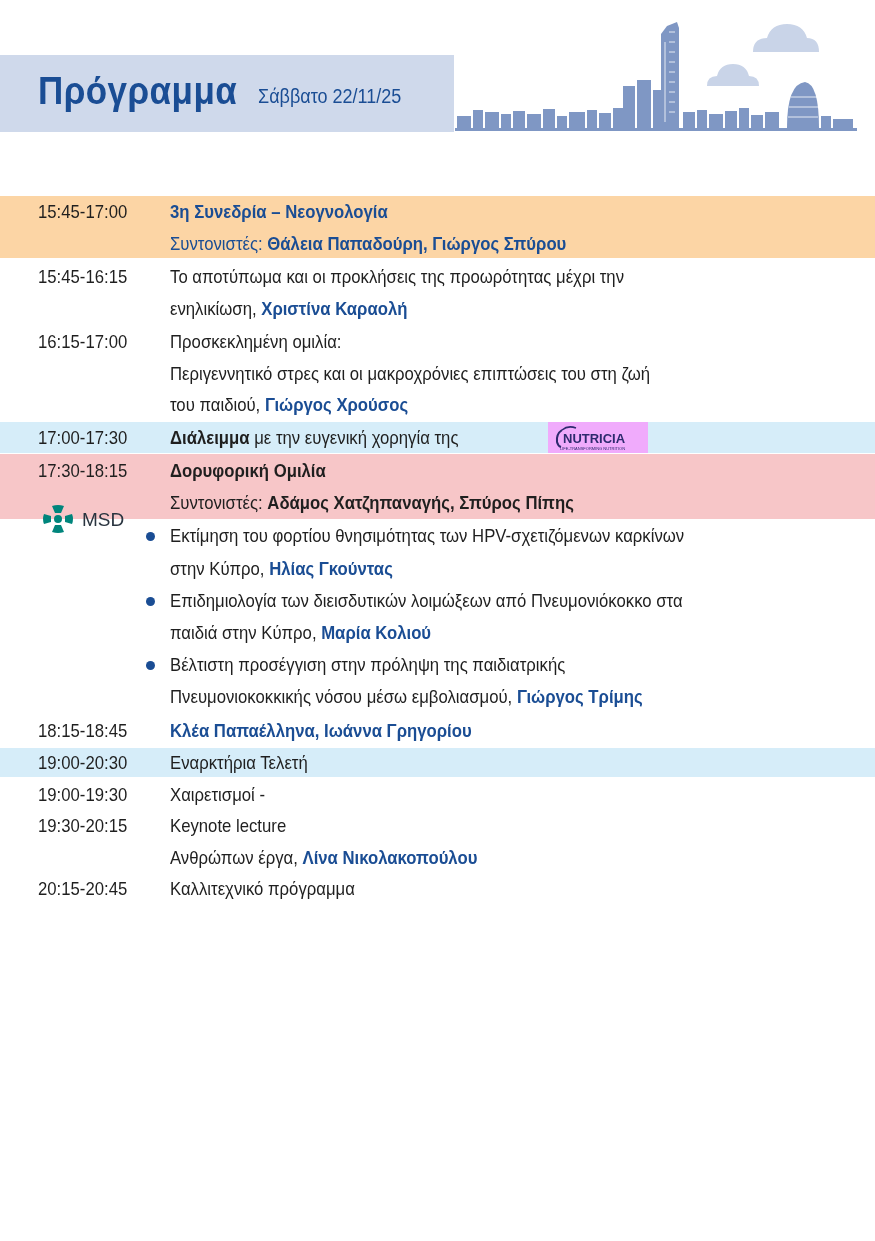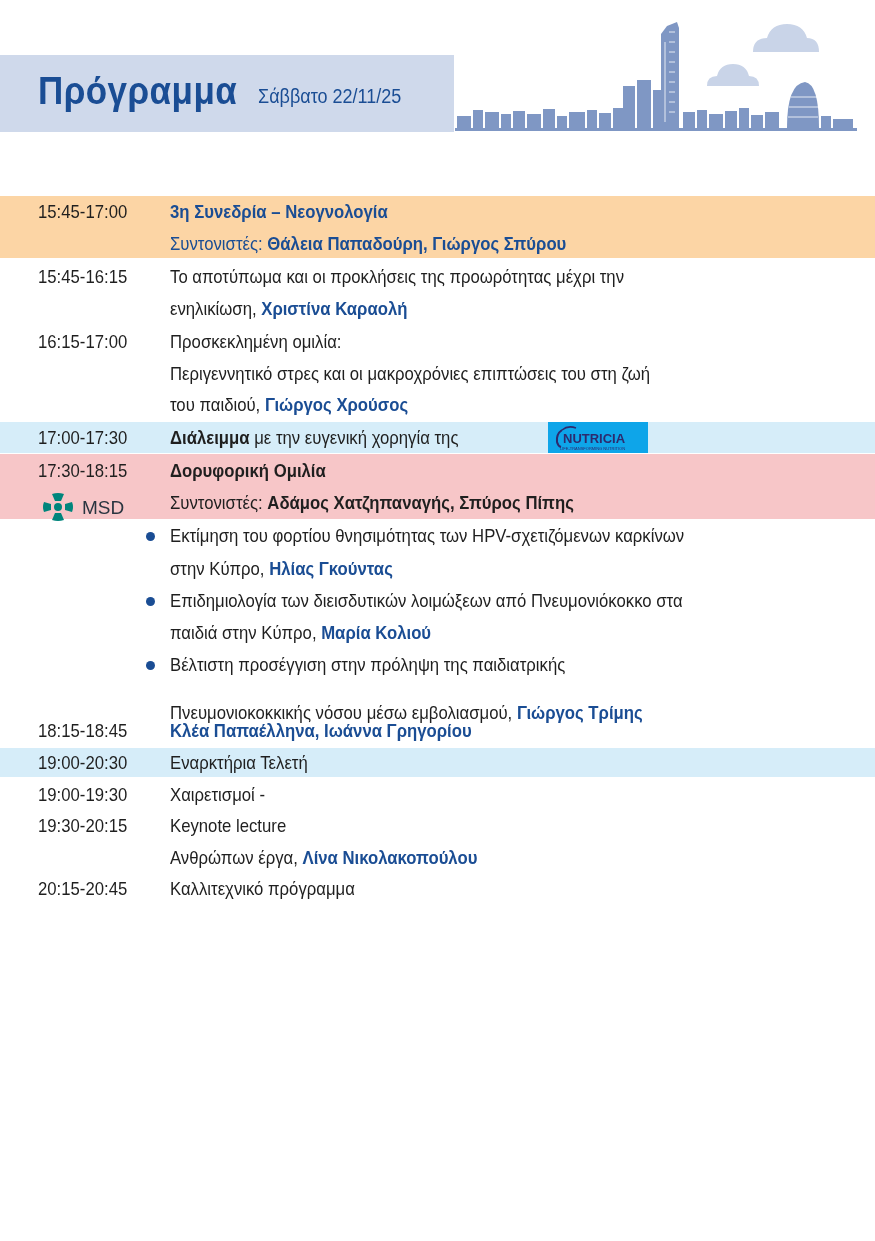--- a/index.html
+++ b/index.html
@@ -39,24 +39,24 @@
     transform: scaleX(0.88); transform-origin: left center;
   }
   .blue { color: #1a4d94; font-weight: bold; }
   .blue-regular { color: #1a4d94; }
   .bold { font-weight: bold; }
   .bullet {
     position: absolute; left: 146px; top: 12px; width: 9px; height: 9px; border-radius: 50%;
     background: #1a4d94;
   }
   .nutricia {
-    position: absolute; left: 548px; top: 422px; width: 100px; height: 31px; background: #0ea5e9;
+    position: absolute; left: 548px; top: 422px; width: 100px; height: 31px; background: #f0abfc;
   }
   .msd {
-    position: absolute; left: 42px; top: 492px; width: 100px; height: 30px;
+    position: absolute; left: 42px; top: 504px; width: 100px; height: 30px;
   }
 </style>
 </head>
 <body>
 
 <div class="header-box"></div>
 <div class="title">Πρόγραμμα</div>
 <div class="date">Σάββατο 22/11/25</div>
 
 <svg class="skyline" viewBox="0 0 410 125" xmlns="http://www.w3.org/2000/svg">
@@ -215,21 +215,21 @@
 <div class="row" style="top:617px;">
   <span class="text">
     <span>παιδιά στην Κύπρο,</span>
     <span class="blue">Μαρία Κολιού</span>
   </span>
 </div>
 <div class="row" style="top:649px;">
   <span class="bullet"></span>
   <span class="text">Βέλτιστη προσέγγιση στην πρόληψη της παιδιατρικής</span>
 </div>
-<div class="row" style="top:697px;">
+<div class="row" style="top:681px;">
   <span class="text">
     <span>Πνευμονιοκοκκικής νόσου μέσω εμβολιασμού,</span>
     <span class="blue">Γιώργος Τρίμης</span>
   </span>
 </div>
 
 <div class="row" style="top:715px;text-align:right;">
   <span class="time">18:15-18:45</span>
   <span class="text blue">Κλέα Παπαέλληνα, Ιωάννα Γρηγορίου</span>
 </div>

